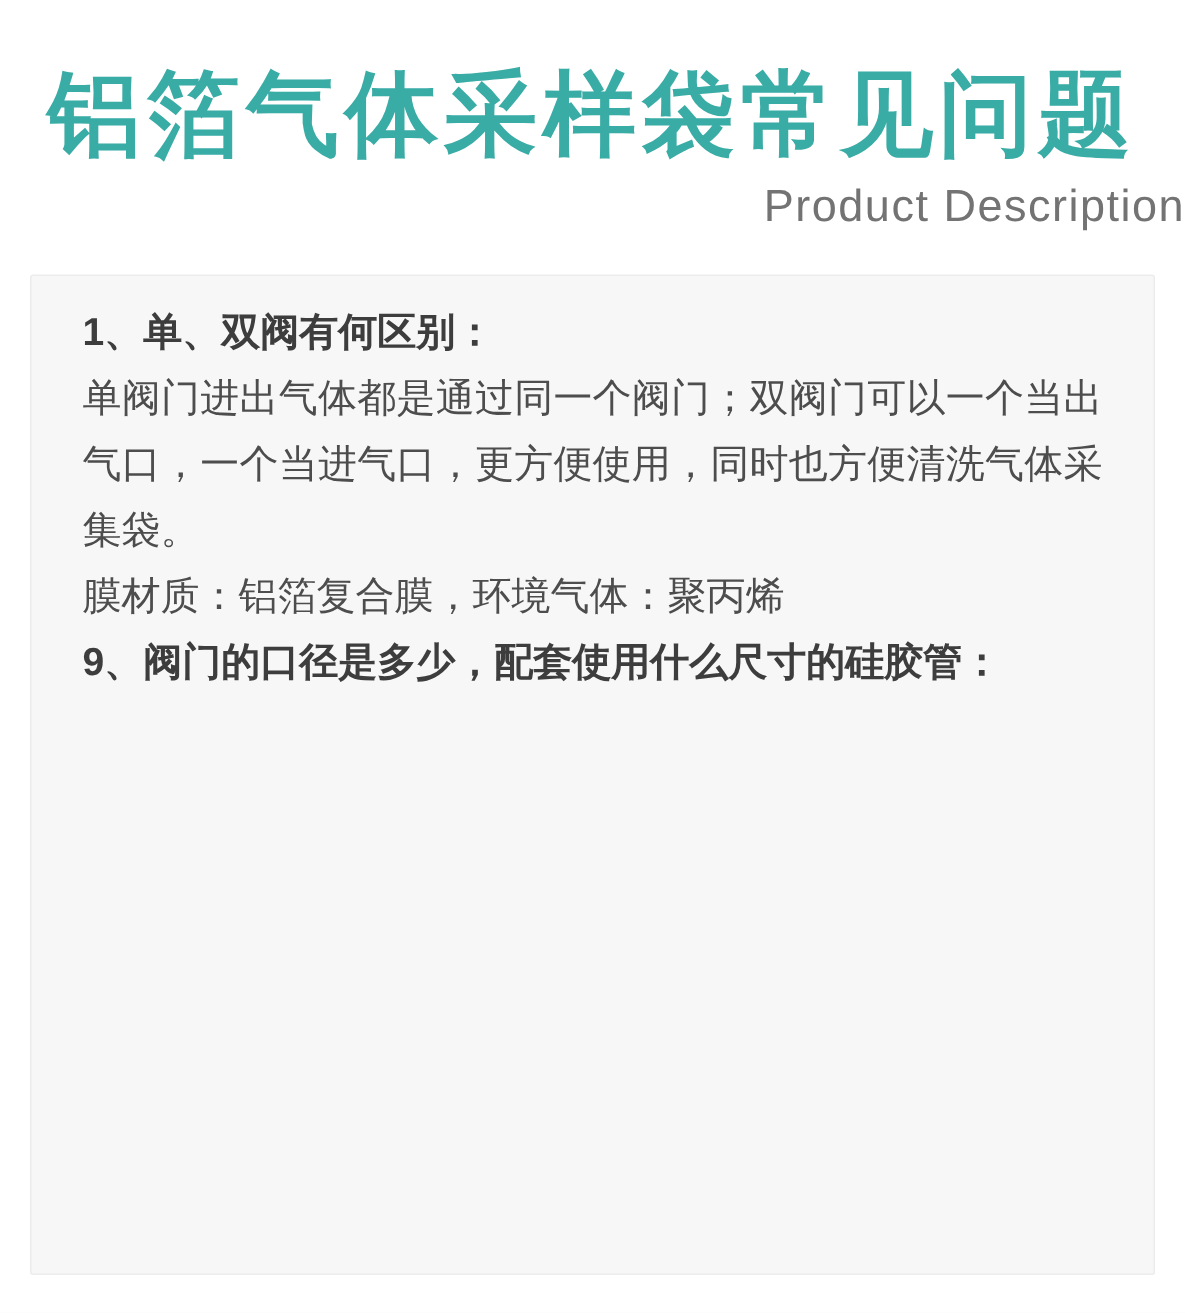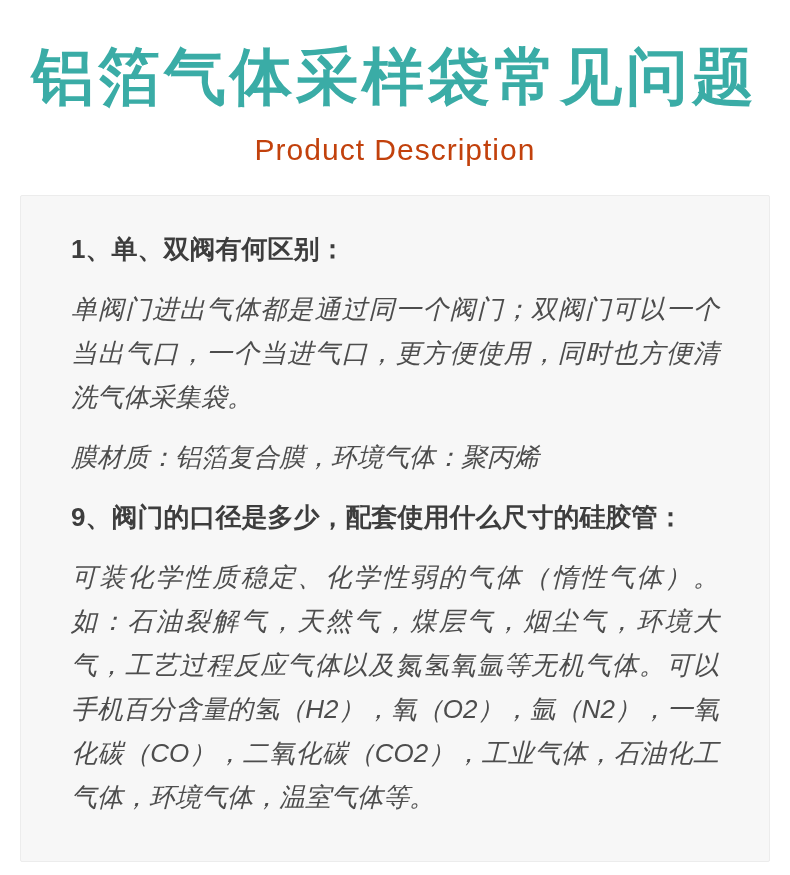--- a/index.html
+++ b/index.html
@@ -19,71 +19,69 @@
     margin-top: 44px;
     text-align: center;
     font-size: 62px;
     font-weight: 700;
     letter-spacing: 4px;
     color: #3aaca6;
     line-height: 66px;
     white-space: nowrap;
   }
   .page-subtitle {
-    margin-top: 22px;
-    text-align: center;
+    margin-top: 10px;
+    text-align: right;
     font-size: 30px;
     font-weight: 400;
     letter-spacing: 1px;
-    color: #c2410c;
+    color: #737373;
     line-height: 36px;
   }
   .faq-panel {
     box-sizing: border-box;
     width: 750px;
     height: 667px;
     margin: 27px auto 0 auto;
     background: #f7f7f7;
     border: 1px solid #ececec;
     border-radius: 2px;
     padding: 15px 34px 30px 34px;
   }
   .faq-panel p {
-    margin: 16px;
+    margin: 0;
     padding: 0;
     font-size: 26px;
     line-height: 44px;
     text-align: justify;
     text-justify: inter-ideograph;
   }
   .faq-question {
     font-weight: 700;
     color: #3d3d3d;
   }
   .faq-answer {
     font-weight: 400;
     color: #4d4d4d;
-    font-style: italic;
   }
 </style>
 </head>
 <body>
 
 <div class="page">
 
   <div class="page-title">铝箔气体采样袋常见问题</div>
 
   <div class="page-subtitle">Product Description</div>
 
   <div class="faq-panel">
 
     <p class="faq-question">1、单、双阀有何区别：</p>
     <p class="faq-answer">单阀门进出气体都是通过同一个阀门；双阀门可以一个当出气口，一个当进气口，更方便使用，同时也方便清洗气体采集袋。</p>
 
     <p class="faq-answer">膜材质：铝箔复合膜，环境气体：聚丙烯</p>
 
     <p class="faq-question">9、阀门的口径是多少，配套使用什么尺寸的硅胶管：</p>
 
-    <p class="faq-answer">可装化学性质稳定、化学性弱的气体（惰性气体）。如：石油裂解气，天然气，煤层气，烟尘气，环境大气，工艺过程反应气体以及氮氢氧氩等无机气体。可以手机百分含量的氢（H2），氧（O2），氩（N2），一氧化碳（CO），二氧化碳（CO2），工业气体，石油化工气体，环境气体，温室气体等。</p>
 
   </div>
 
 </div>
 
 </body></html>

